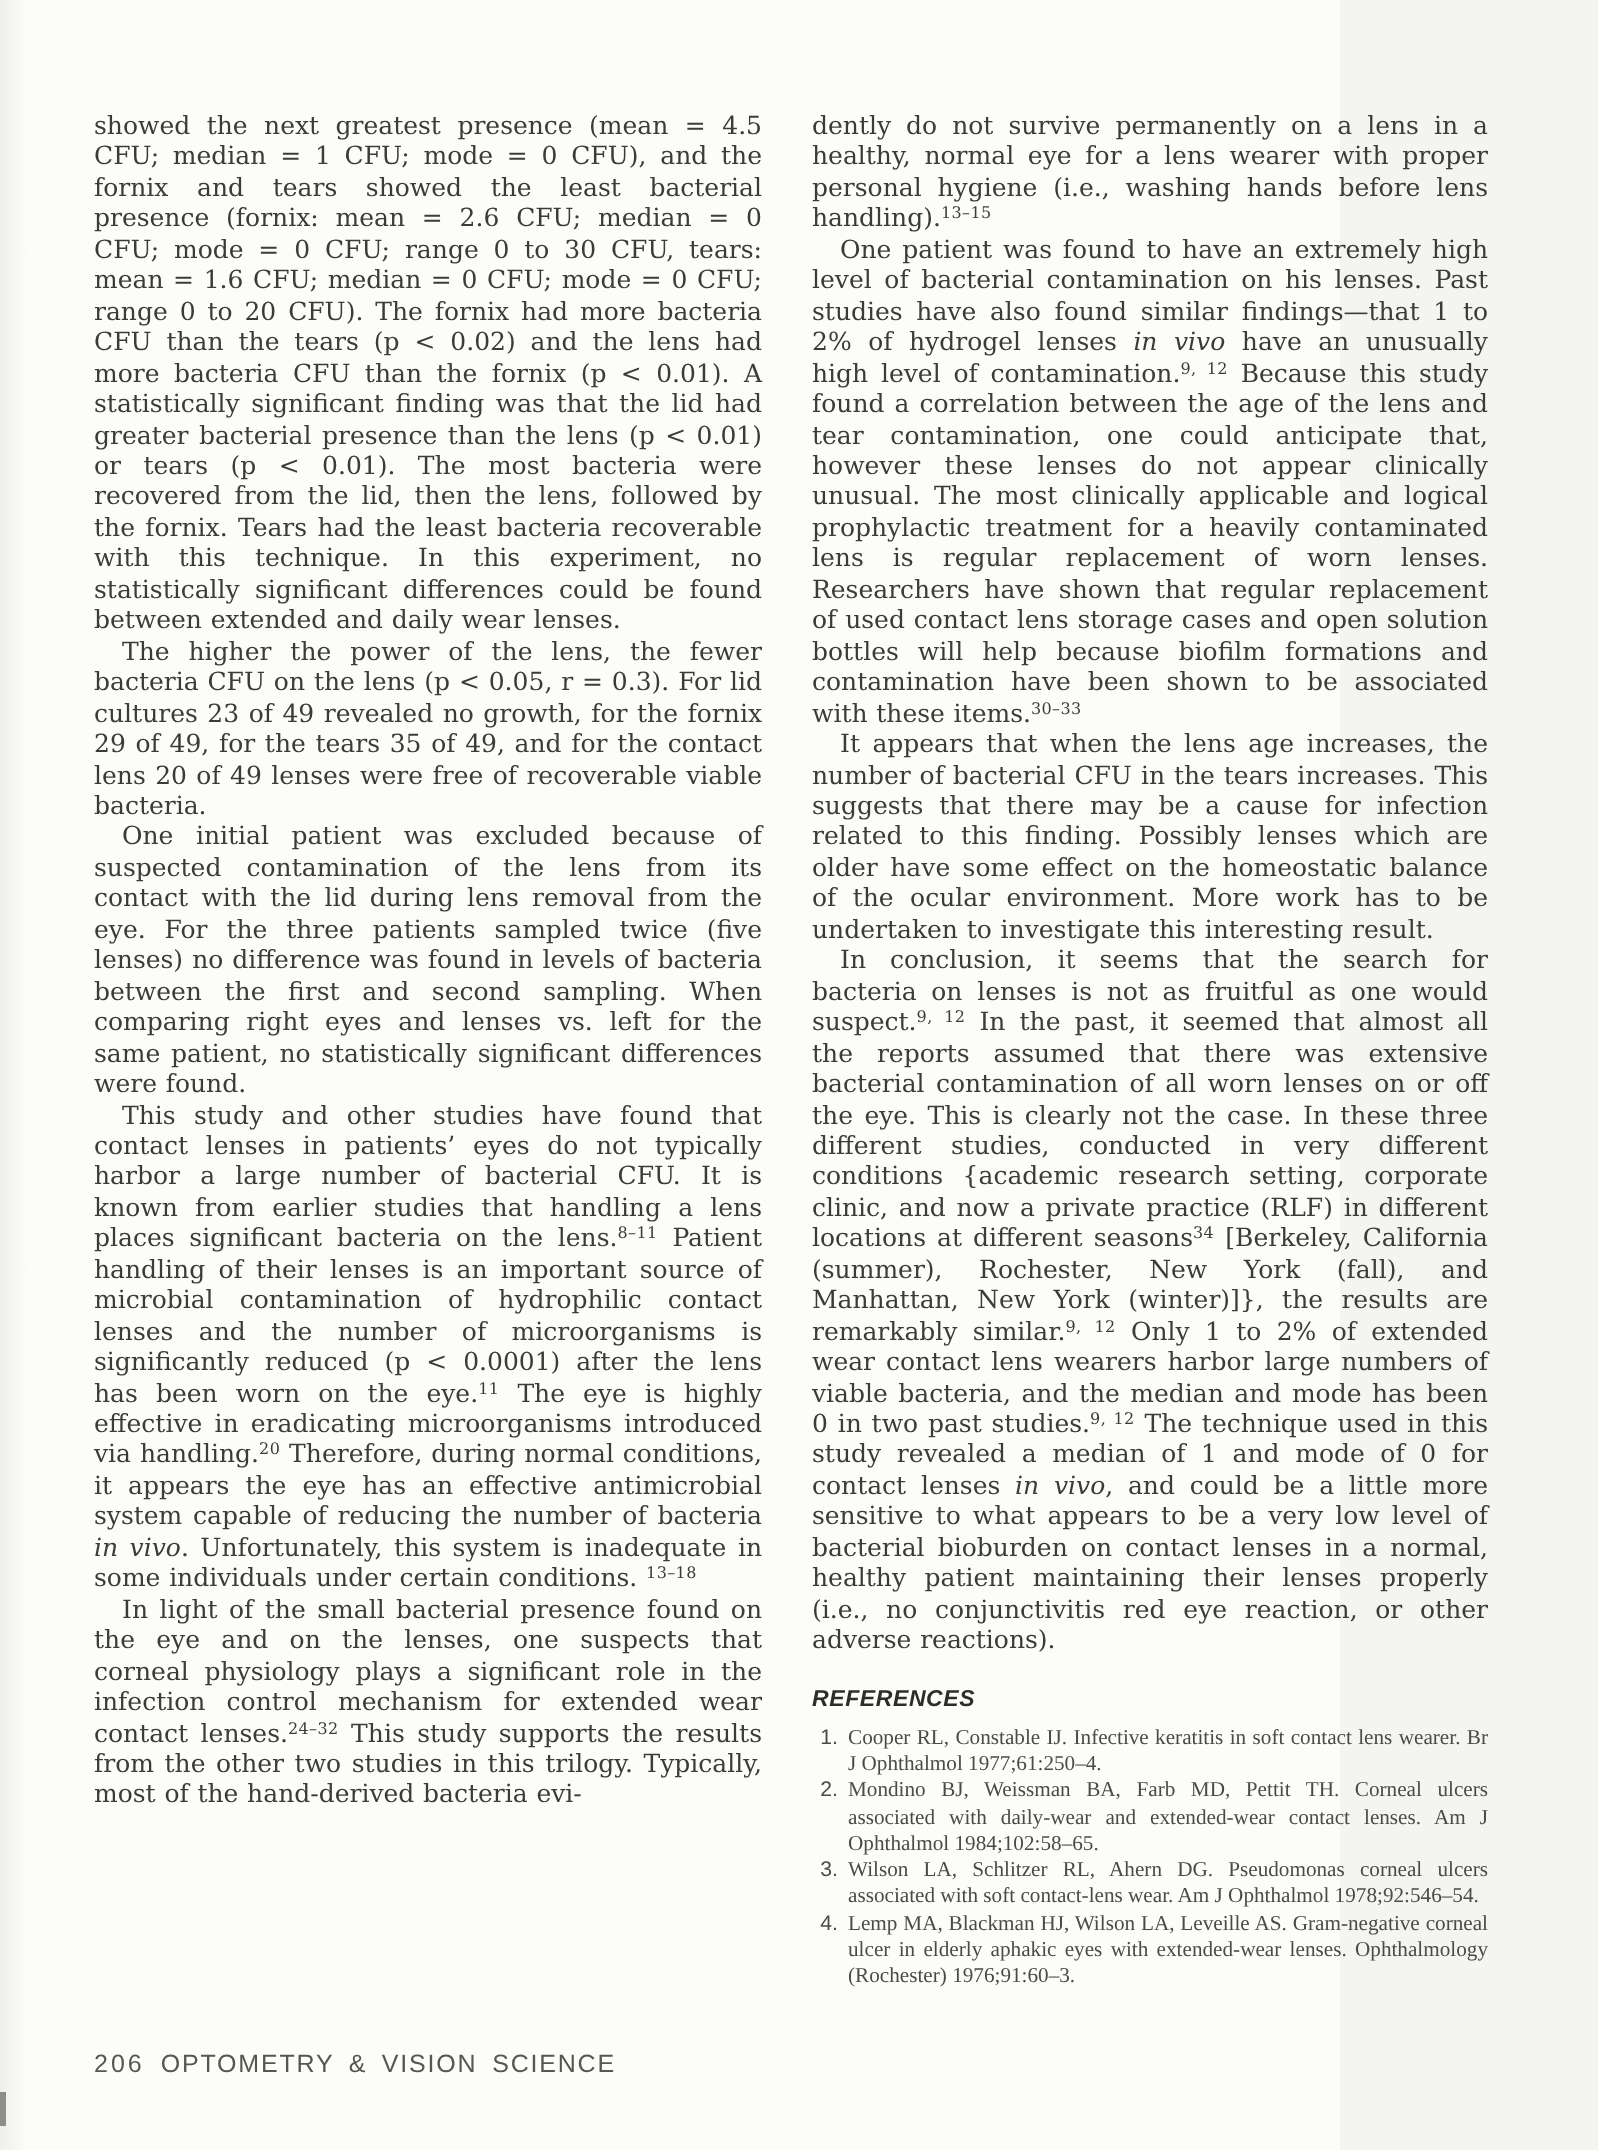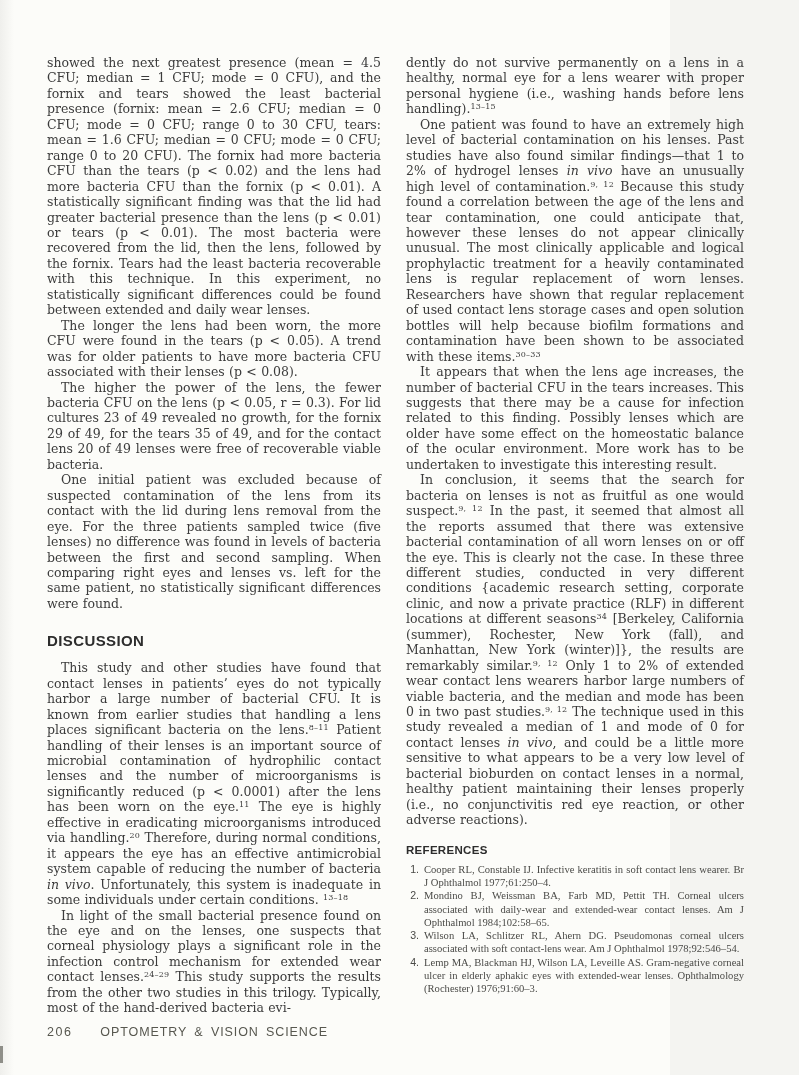--- a/index.html
+++ b/index.html
@@ -50,20 +50,21 @@
     color: #2d2d2d;
     margin: 21px 0 11px 0;
   }
   h3.refs-heading {
     font-family: "Liberation Sans", sans-serif;
     font-weight: bold;
     font-size: 11.5px;
     letter-spacing: 0.3px;
     color: #2d2d2d;
     margin: 16px 0 7px 0;
+    font-style: italic;
   }
   .ref-list { margin: 0; }
   .ref-item {
     display: flex;
     font-family: "Liberation Sans", sans-serif;
     font-size: 10.6px;
     line-height: 13.3px;
     color: #4a4a47;
   }
   .ref-num {
@@ -77,38 +78,36 @@
     font-family: Liberation Serif, serif;
   }
   .footer {
     position: absolute;
     left: 47px; top: 1025px;
     font-family: "Liberation Sans", sans-serif;
     font-size: 12.5px;
     letter-spacing: 0.9px;
     color: #57574f;
   }
-  .footer .page-num { margin-right: 28px; letter-spacing: 1.5px; }
+  .footer .page-num { margin-right: 8px; letter-spacing: 1.5px; }
   .footer .journal  { word-spacing: 3px; text-align: center; }
 </style>
 </head>
 <body>
 
 <div class="page">
 
   <div class="col col-left">
     <p class="body-para">showed the next greatest presence (mean = 4.5 CFU; median = 1 CFU; mode = 0 CFU), and the fornix and tears showed the least bacterial presence (fornix: mean = 2.6 CFU; median = 0 CFU; mode = 0 CFU; range 0 to 30 CFU, tears: mean = 1.6 CFU; median = 0 CFU; mode = 0 CFU; range 0 to 20 CFU). The fornix had more bacteria CFU than the tears (p &lt; 0.02) and the lens had more bacteria CFU than the fornix (p &lt; 0.01). A statistically significant finding was that the lid had greater bacterial presence than the lens (p &lt; 0.01) or tears (p &lt; 0.01). The most bacteria were recovered from the lid, then the lens, followed by the fornix. Tears had the least bacteria recoverable with this technique. In this experiment, no statistically significant differences could be found between extended and daily wear lenses.</p>
-    <p class="body-para indent">The longer the lens had been worn, the more CFU were found in the tears (p &lt; 0.05). A trend was for older patients to have more bacteria CFU associated with their lenses (p &lt; 0.08).</p>
     <p class="body-para indent">The higher the power of the lens, the fewer bacteria CFU on the lens (p &lt; 0.05, r = 0.3). For lid cultures 23 of 49 revealed no growth, for the fornix 29 of 49, for the tears 35 of 49, and for the contact lens 20 of 49 lenses were free of recoverable viable bacteria.</p>
     <p class="body-para indent">One initial patient was excluded because of suspected contamination of the lens from its contact with the lid during lens removal from the eye. For the three patients sampled twice (five lenses) no difference was found in levels of bacteria between the first and second sampling. When comparing right eyes and lenses vs. left for the same patient, no statistically significant differences were found.</p>
 
-    <h2 class="section-heading">DISCUSSION</h2>
 
     <p class="body-para indent">This study and other studies have found that contact lenses in patients’ eyes do not typically harbor a large number of bacterial CFU. It is known from earlier studies that handling a lens places significant bacteria on the lens.<sup>8–11</sup> Patient handling of their lenses is an important source of microbial contamination of hydrophilic contact lenses and the number of microorganisms is significantly reduced (p &lt; 0.0001) after the lens has been worn on the eye.<sup>11</sup> The eye is highly effective in eradicating microorganisms introduced via handling.<sup>20</sup> Therefore, during normal conditions, it appears the eye has an effective antimicrobial system capable of reducing the number of bacteria <i>in vivo</i>. Unfortunately, this system is inadequate in some individuals under certain conditions. <sup>13–18</sup></p>
-    <p class="body-para indent">In light of the small bacterial presence found on the eye and on the lenses, one suspects that corneal physiology plays a significant role in the infection control mechanism for extended wear contact lenses.<sup>24–29</sup> This study supports the results from the other two studies in this trilogy. Typically, most of the hand-derived bacteria evi-</p>
+    <p class="body-para indent">In light of the small bacterial presence found on the eye and on the lenses, one suspects that corneal physiology plays a significant role in the infection control mechanism for extended wear contact lenses.<sup>24–32</sup> This study supports the results from the other two studies in this trilogy. Typically, most of the hand-derived bacteria evi-</p>
   </div>
 
   <div class="col col-right">
     <p class="body-para">dently do not survive permanently on a lens in a healthy, normal eye for a lens wearer with proper personal hygiene (i.e., washing hands before lens handling).<sup>13–15</sup></p>
     <p class="body-para indent">One patient was found to have an extremely high level of bacterial contamination on his lenses. Past studies have also found similar findings—that 1 to 2% of hydrogel lenses <i>in vivo</i> have an unusually high level of contamination.<sup>9, 12</sup> Because this study found a correlation between the age of the lens and tear contamination, one could anticipate that, however these lenses do not appear clinically unusual. The most clinically applicable and logical prophylactic treatment for a heavily contaminated lens is regular replacement of worn lenses. Researchers have shown that regular replacement of used contact lens storage cases and open solution bottles will help because biofilm formations and contamination have been shown to be associated with these items.<sup>30–33</sup></p>
     <p class="body-para indent">It appears that when the lens age increases, the number of bacterial CFU in the tears increases. This suggests that there may be a cause for infection related to this finding. Possibly lenses which are older have some effect on the homeostatic balance of the ocular environment. More work has to be undertaken to investigate this interesting result.</p>
     <p class="body-para indent">In conclusion, it seems that the search for bacteria on lenses is not as fruitful as one would suspect.<sup>9, 12</sup> In the past, it seemed that almost all the reports assumed that there was extensive bacterial contamination of all worn lenses on or off the eye. This is clearly not the case. In these three different studies, conducted in very different conditions {academic research setting, corporate clinic, and now a private practice (RLF) in different locations at different seasons<sup>34</sup> [Berkeley, California (summer), Rochester, New York (fall), and Manhattan, New York (winter)]}, the results are remarkably similar.<sup>9, 12</sup> Only 1 to 2% of extended wear contact lens wearers harbor large numbers of viable bacteria, and the median and mode has been 0 in two past studies.<sup>9, 12</sup> The technique used in this study revealed a median of 1 and mode of 0 for contact lenses <i>in vivo</i>, and could be a little more sensitive to what appears to be a very low level of bacterial bioburden on contact lenses in a normal, healthy patient maintaining their lenses properly (i.e., no conjunctivitis red eye reaction, or other adverse reactions).</p>
 
     <h3 class="refs-heading">REFERENCES</h3>
 

